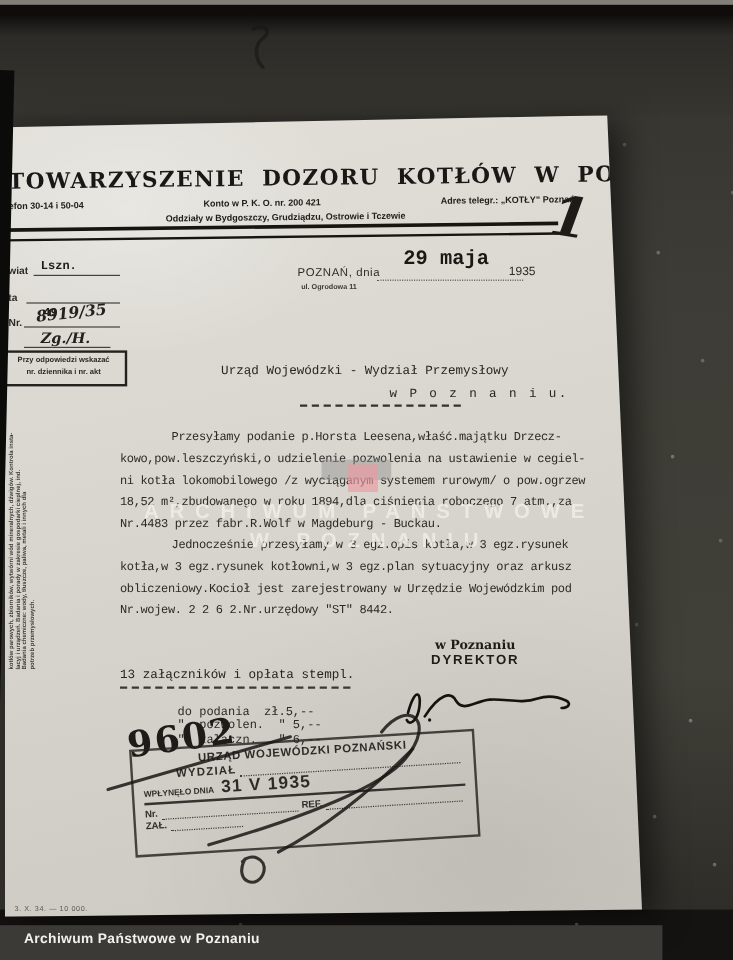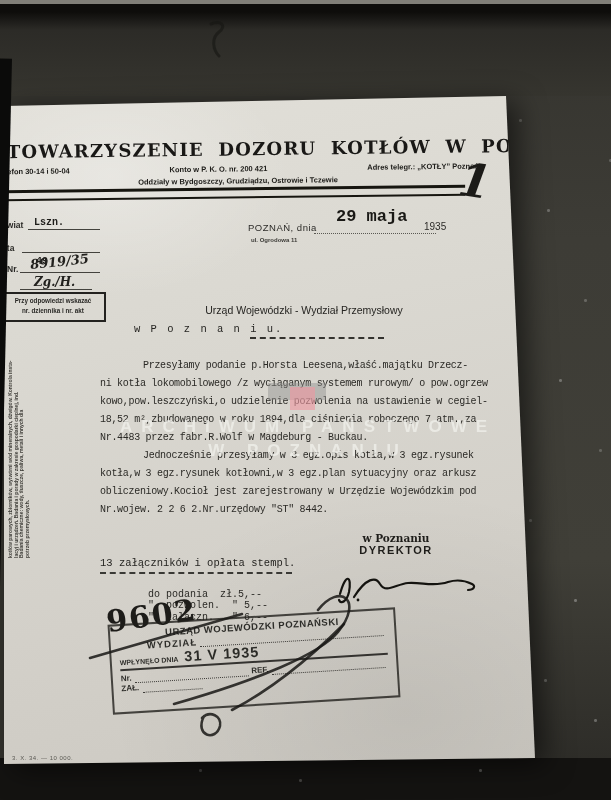--- a/index.html
+++ b/index.html
@@ -57,22 +57,22 @@
   
   .fb-label{position:absolute;font-size:8.5px;font-weight:bold;color:#2a2926;}
   .fb-val{position:absolute;font-family:"Liberation Mono","DejaVu Sans Mono",monospace;
           font-weight:bold;color:#1d1c19;}
   .fb-line{position:absolute;height:1px;background:#43423d;}
   .hand{font-family:"DejaVu Serif",serif;font-style:italic;font-weight:bold;color:#22211e;}
   .fb-note{position:absolute;left:-4px;top:196px;width:102px;height:24px;border:2px solid #23221f;
            text-align:center;font-size:6.3px;font-weight:bold;color:#2a2926;line-height:10px;padding-top:2px;}
   
   .addr1{position:absolute;left:130px;top:208px;width:340px;text-align:center;
-         font-family:Liberation Sans, sans-serif;font-size:10.5px;color:#262522;}
-  .addr2{position:absolute;left:130px;top:227px;width:340px;text-align:left;
+         font-family:Liberation Mono, monospace;font-size:10.5px;color:#262522;}
+  .addr2{position:absolute;left:130px;top:227px;width:340px;text-align:right;
          font-family:"Liberation Mono","DejaVu Sans Mono",monospace;font-size:10.5px;letter-spacing:2px;color:#262522;}
   .addr-dash{position:absolute;left:246px;top:241px;width:134px;border-top:2px dashed #33322e;}
   
   .body-text{position:absolute;left:96px;top:261px;width:406px;
          font-family:"Liberation Mono","DejaVu Sans Mono",monospace;font-size:10px;
          letter-spacing:-0.3px;line-height:18px;color:#2b2a26;white-space:nowrap;}
   .body-text .ln{display:block;}
   .body-text .indent{padding-left:43px;}
   .hl-gray{position:absolute;left:264px;top:287px;width:58px;height:17px;background:rgba(145,145,142,.45);}
   .hl-pink{position:absolute;left:286px;top:291px;width:25px;height:23px;background:rgba(238,152,162,.62);}
@@ -169,22 +169,22 @@
         <span>Przy odpowiedzi wskazać</span><br>
         <span>nr. dziennika i nr. akt</span>
       </div>
 
       <div class="addr1">Urząd Wojewódzki - Wydział Przemysłowy</div>
       <div class="addr2">w P o z n a n i u.</div>
       <div class="addr-dash"></div>
 
       <div class="body-text">
         <span class="ln indent">Przesyłamy podanie p.Horsta Leesena,właść.majątku Drzecz-</span>
+        <span class="ln">kowo,pow.leszczyński,o udzielenie pozwolenia na ustawienie w cegiel-</span>
         <span class="ln">ni kotła lokomobilowego /z wyciąganym systemem rurowym/ o pow.ogrzew</span>
-        <span class="ln">kowo,pow.leszczyński,o udzielenie pozwolenia na ustawienie w cegiel-</span>
         <span class="ln">18,52 m²,zbudowanego w roku 1894,dla ciśnienia roboczego 7 atm.,za</span>
         <span class="ln">Nr.4483 przez fabr.R.Wolf w Magdeburg - Buckau.</span>
         <span class="ln indent">Jednocześnie przesyłamy w 3 egz.opis kotła,w 3 egz.rysunek</span>
         <span class="ln">kotła,w 3 egz.rysunek kotłowni,w 3 egz.plan sytuacyjny oraz arkusz</span>
         <span class="ln">obliczeniowy.Kocioł jest zarejestrowany w Urzędzie Wojewódzkim pod</span>
         <span class="ln">Nr.wojew. 2 2 6 2.Nr.urzędowy "ST" 8442.</span>
       </div>
       <div class="hl-gray"></div>
       <div class="hl-pink"></div>
 
@@ -250,13 +250,16 @@
         <div>lacyj i urządzeń. Badania i porady w zakresie gospodarki cieplnej, ind.</div>
         <div>Badania chemiczne: wody, tłuszcze, paliwa, metali i innych dla</div>
         <div>potrzeb przemysłowych.</div>
       </div>
 
     </div>
   </div>
 
   <div class="bg-left-wedge"></div>
 
+  <div class="caption-bar">
+    <div class="caption">Archiwum Państwowe w Poznaniu</div>
+  </div>
 </div>
 
 </body></html>

